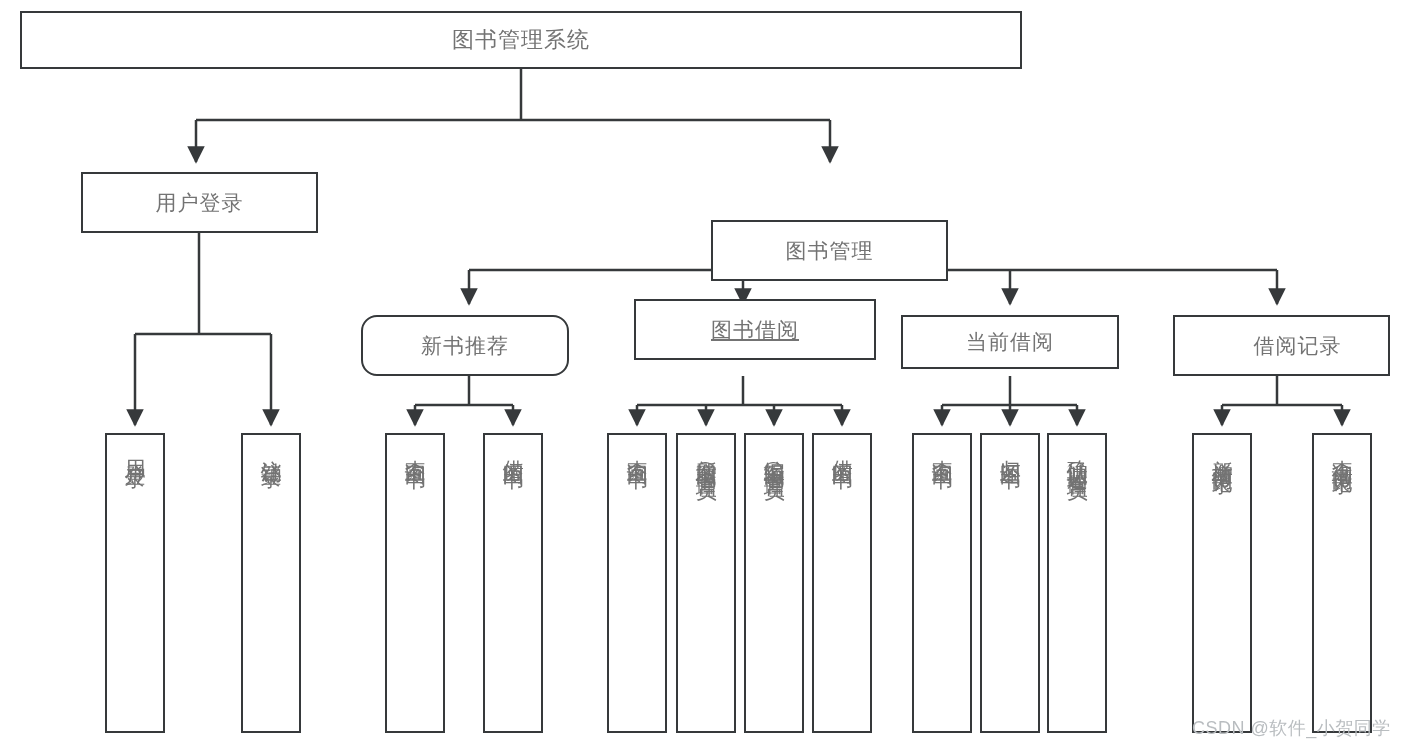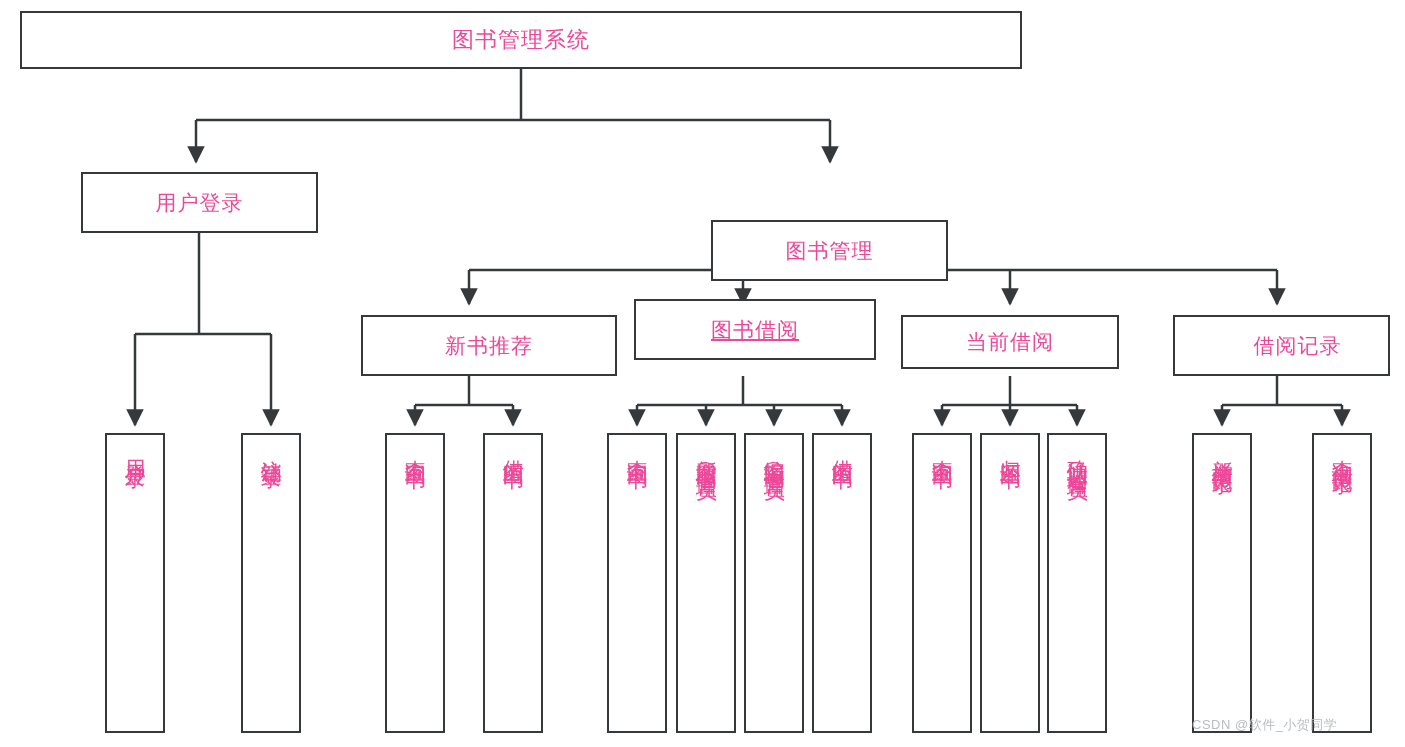--- a/index.html
+++ b/index.html
@@ -26,21 +26,21 @@
     pointer-events: none;
   }
   .node {
     position: absolute;
     box-sizing: border-box;
     background: #ffffff;
     border: 2px solid #36393b;
     display: flex;
     align-items: center;
     justify-content: center;
-    color: #ec4899;
+    color: #737373;
   }
   .node.horiz {
     font-size: 21px;
     letter-spacing: 1px;
   }
   .node.vert {
     font-size: 21px;
     letter-spacing: 1px;
     align-items: flex-start;
     padding-top: 8px;
@@ -51,21 +51,21 @@
     line-height: 1.06;
     letter-spacing: 3px;
     white-space: nowrap;
   }
   .node.root {
     font-size: 22px;
   }
   .watermark {
     position: absolute;
     color: #b9bdc0;
-    font-size: 13px;
+    font-size: 18px;
     letter-spacing: 0.5px;
     white-space: nowrap;
     user-select: none;
   }
 </style>
 </head>
 <body>
 
 <div id="canvas">
 
@@ -123,21 +123,21 @@
     <span>图书管理系统</span>
   </div>
 
   <div class="node horiz" style="left:81px; top:172px; width:237px; height:61px;">
     <span>用户登录</span>
   </div>
   <div class="node horiz" style="left:711px; top:172px; width:237px; height:61px;margin-top:48px;">
     <span>图书管理</span>
   </div>
 
-  <div class="node horiz" style="left:361px; top:315px; width:256px; height:61px;">
+  <div class="node horiz" style="left:361px; top:315px; width:208px; height:61px;border-radius:16px;">
     <span>新书推荐</span>
   </div>
   <div class="node horiz" style="left:634px; top:299px; width:242px; height:61px;text-decoration:underline;">
     <span>图书借阅</span>
   </div>
   <div class="node horiz" style="left:901px; top:315px; width:218px; height:54px;">
     <span>当前借阅</span>
   </div>
   <div class="node horiz" style="left:1173px; top:315px; width:217px; height:61px;padding-left:32px;">
     <span>借阅记录</span>

